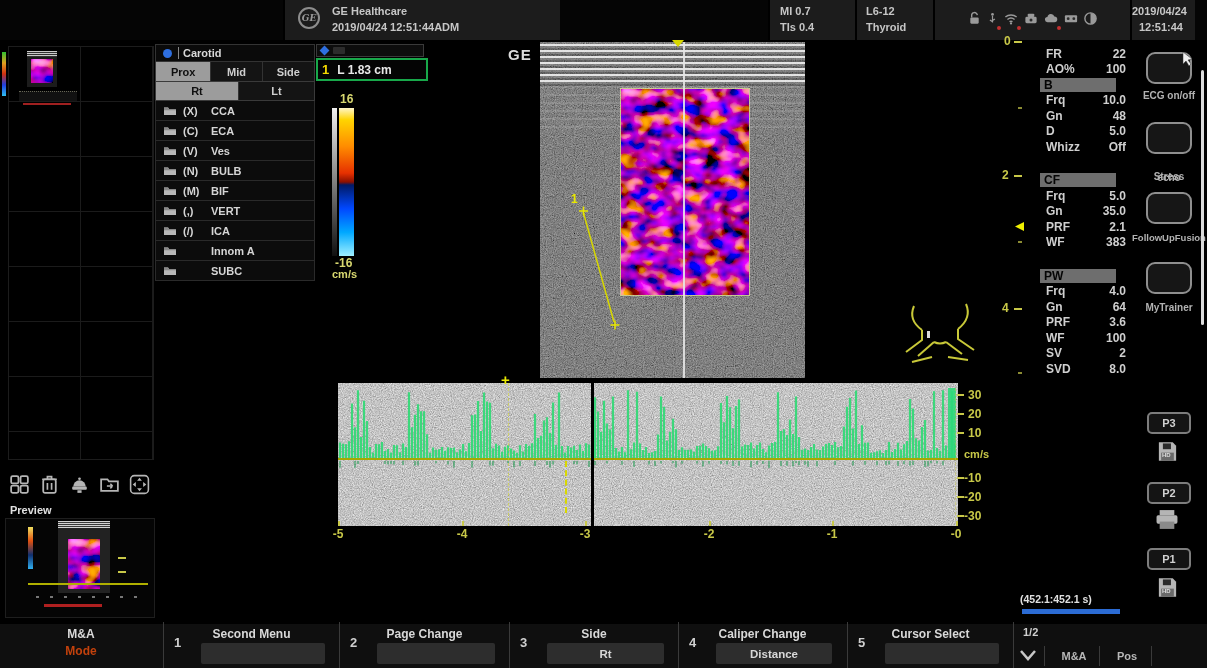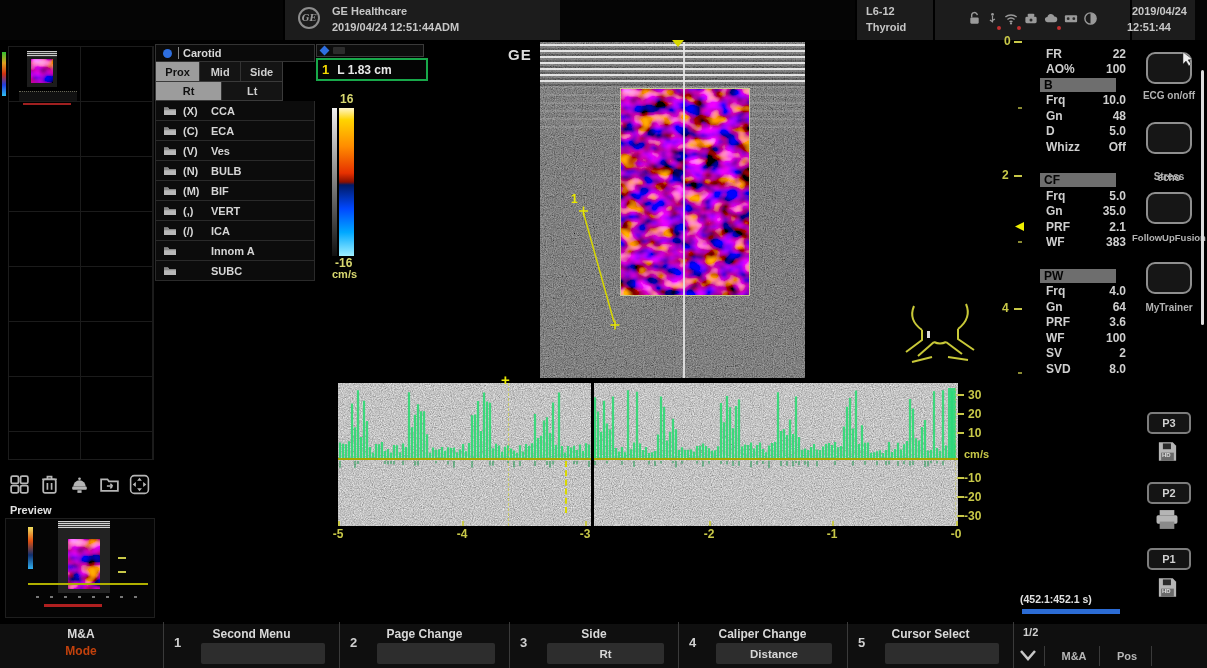--- a/index.html
+++ b/index.html
@@ -20,21 +20,21 @@
   .rdot{position:absolute;right:-2px;bottom:0;width:4px;height:4px;background:#c23030;border-radius:50%;}
   
   .clipgrid{left:8px;top:46px;width:144px;height:412px;border:1px solid #1c1c1c;
     background:
       repeating-linear-gradient(to bottom,transparent 0 54px,#1b1b1b 54px 55px),
       repeating-linear-gradient(to right,transparent 0 71px,#1b1b1b 71px 72px);}
   .tic{width:27px;height:27px;display:flex;align-items:center;justify-content:center;}
   
   .mhdr{left:155px;top:44px;width:160px;height:18px;background:#0a0a0a;border:1px solid #333;box-sizing:border-box;display:flex;align-items:center;}
   .bluedot{width:9px;height:9px;border-radius:50%;background:#2e6fe0;margin:0 6px 0 7px;}
-  .mtabs{left:155px;width:128px;display:flex;box-sizing:border-box;border:1px solid #3a3a3a;border-top:none;}
+  .mtabs{left:155px;width:160px;display:flex;box-sizing:border-box;border:1px solid #3a3a3a;border-top:none;}
   .mtab{height:100%;display:flex;align-items:center;justify-content:center;font-size:11px;font-weight:bold;
         color:#cfcfcf;background:#141414;border-right:1px solid #333;box-sizing:border-box;}
   .mtab:last-child{border-right:none;}
   .mtab.sel{background:#9c9c9c;color:#101010;}
   .mrow{height:20px;display:flex;align-items:center;background:#0c0c0c;border:1px solid #2a2a2a;border-top:none;box-sizing:border-box;font-size:11px;font-weight:bold;color:#d5d5d5;}
   .mrow .fic{margin:0 6px 0 7px;display:flex;}
   .mrow .key{width:28px;}
   
   .reshdr{left:316px;top:44px;width:108px;height:13px;background:#0d0d0d;border:1px solid #3a3a3a;box-sizing:border-box;display:flex;align-items:center;}
   .diam{width:7px;height:7px;background:#2e6fe0;transform:rotate(45deg);margin:0 5px 0 4px;}
@@ -103,20 +103,24 @@
       </filter>
     </defs>
   </svg>
 
   <div class="ab tbar">
     <div class="tsec" style="left:283px;width:277px;">
       <div class="logo-circ"></div>
       <div class="logo-txt">GE</div>
       <div class="l1" style="left:47px;">GE Healthcare</div>
       <div class="l2" style="left:47px;">2019/04/24 12:51:44ADM</div>
+    </div>
+    <div class="tsec" style="left:768px;width:87px;">
+      <div class="l1" style="left:10px;">MI 0.7</div>
+      <div class="l2" style="left:10px;">TIs 0.4</div>
     </div>
     <div class="tsec" style="left:855px;width:78px;">
       <div class="l1" style="left:9px;">L6-12</div>
       <div class="l2" style="left:9px;">Thyroid</div>
     </div>
     <div class="tsec" style="left:933px;width:197px;">
       <div id="statusIcons" style="position:absolute;left:30px;top:11px;display:flex;align-items:center;">
           <span class="sic"><svg width="15" height="15" viewBox="0 0 16 16">
               <path d="M5 7V5a3 3 0 0 1 6-.6" stroke="#9a9a9a" stroke-width="1.5" fill="none"></path>
               <rect x="3.5" y="7" width="9" height="6.5" rx="1.2" fill="#9a9a9a"></rect>
@@ -143,21 +147,21 @@
               <circle cx="11" cy="8.2" r="1.5" fill="#2a2a2a"></circle>
             </svg></span>
           <span class="sic"><svg width="15" height="15" viewBox="0 0 16 16">
               <circle cx="8" cy="8" r="6" fill="none" stroke="#9a9a9a" stroke-width="1.5"></circle>
               <path d="M8 2a6 6 0 0 1 0 12z" fill="#9a9a9a"></path>
             </svg></span>
         </div>
     </div>
     <div class="tsec" style="left:1130px;width:65px;">
       <div class="l1" style="right:8px;">2019/04/24</div>
-      <div class="l2" style="right:24px;">12:51:44</div>
+      <div class="l2" style="right:12px;">12:51:44</div>
     </div>
   </div>
 
   <div class="ab" style="left:2px;top:52px;width:4px;height:44px;background:linear-gradient(#30c030,#e0a020,#d03010,#2040e0,#30c0f0);"></div>
   <div class="ab clipgrid">
 
     <div class="ab" style="left:18px;top:4px;width:30px;height:36px;background:#1c1c1c;overflow:hidden;">
       <div class="ab" style="left:0;top:0;width:30px;height:6px;background:repeating-linear-gradient(to bottom,rgba(220,220,220,.9) 0 1px,rgba(80,80,80,.4) 1px 2px);"></div>
       <svg class="ab" style="left:4px;top:8px;" width="22" height="24">
           <rect width="22" height="24" filter="url(#nF)"></rect>

